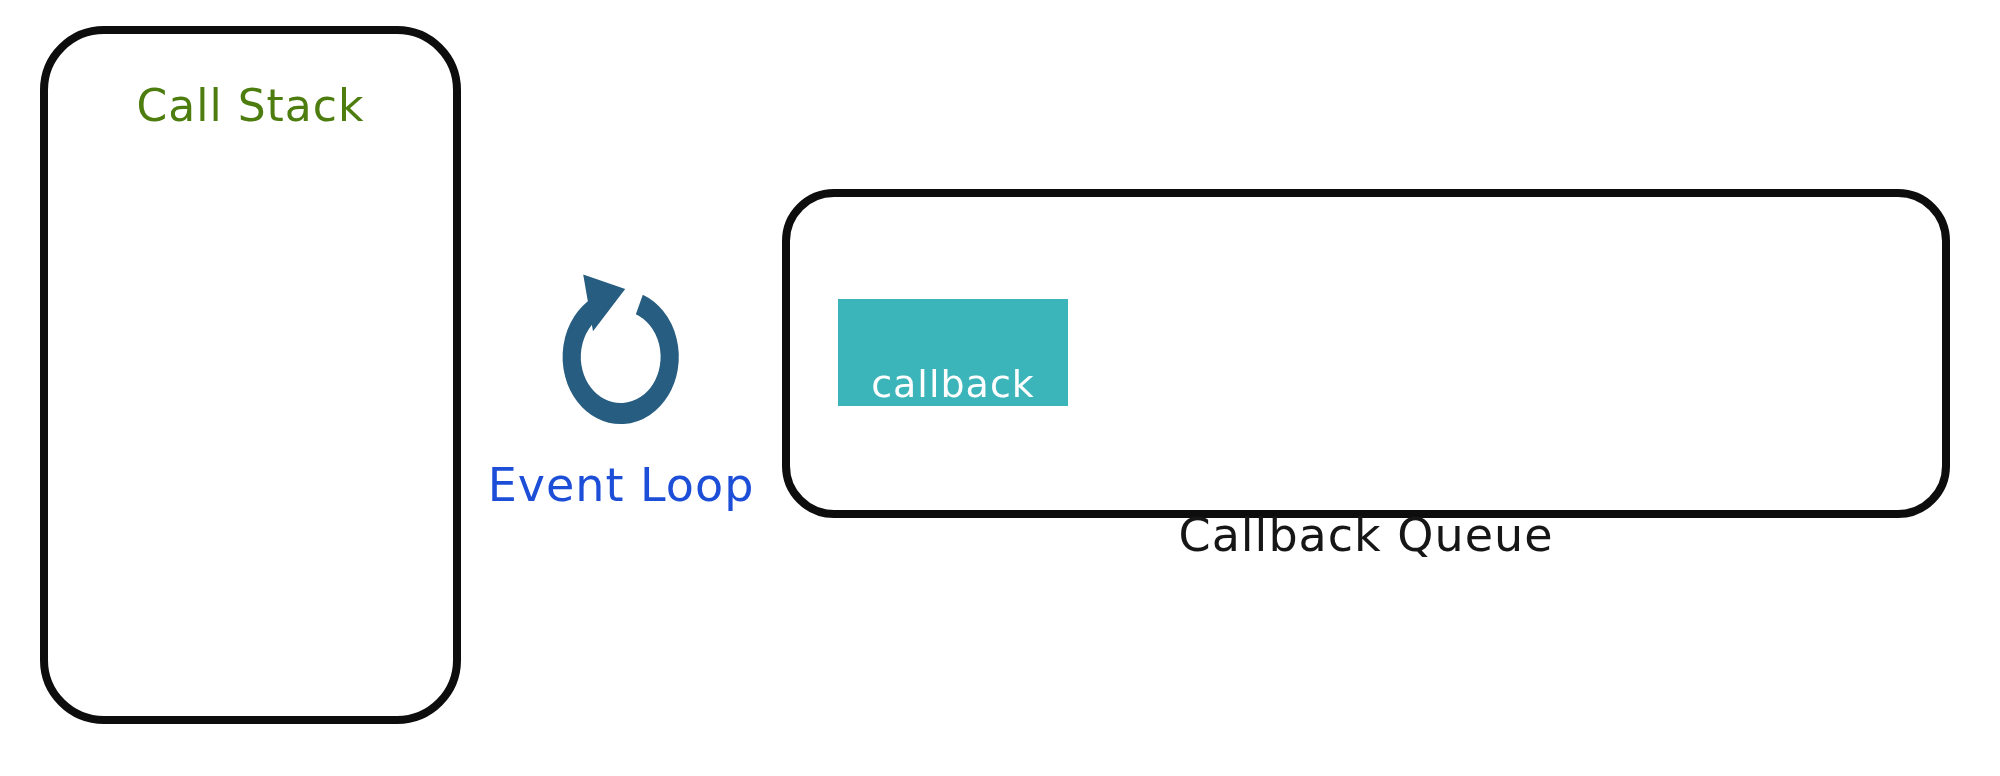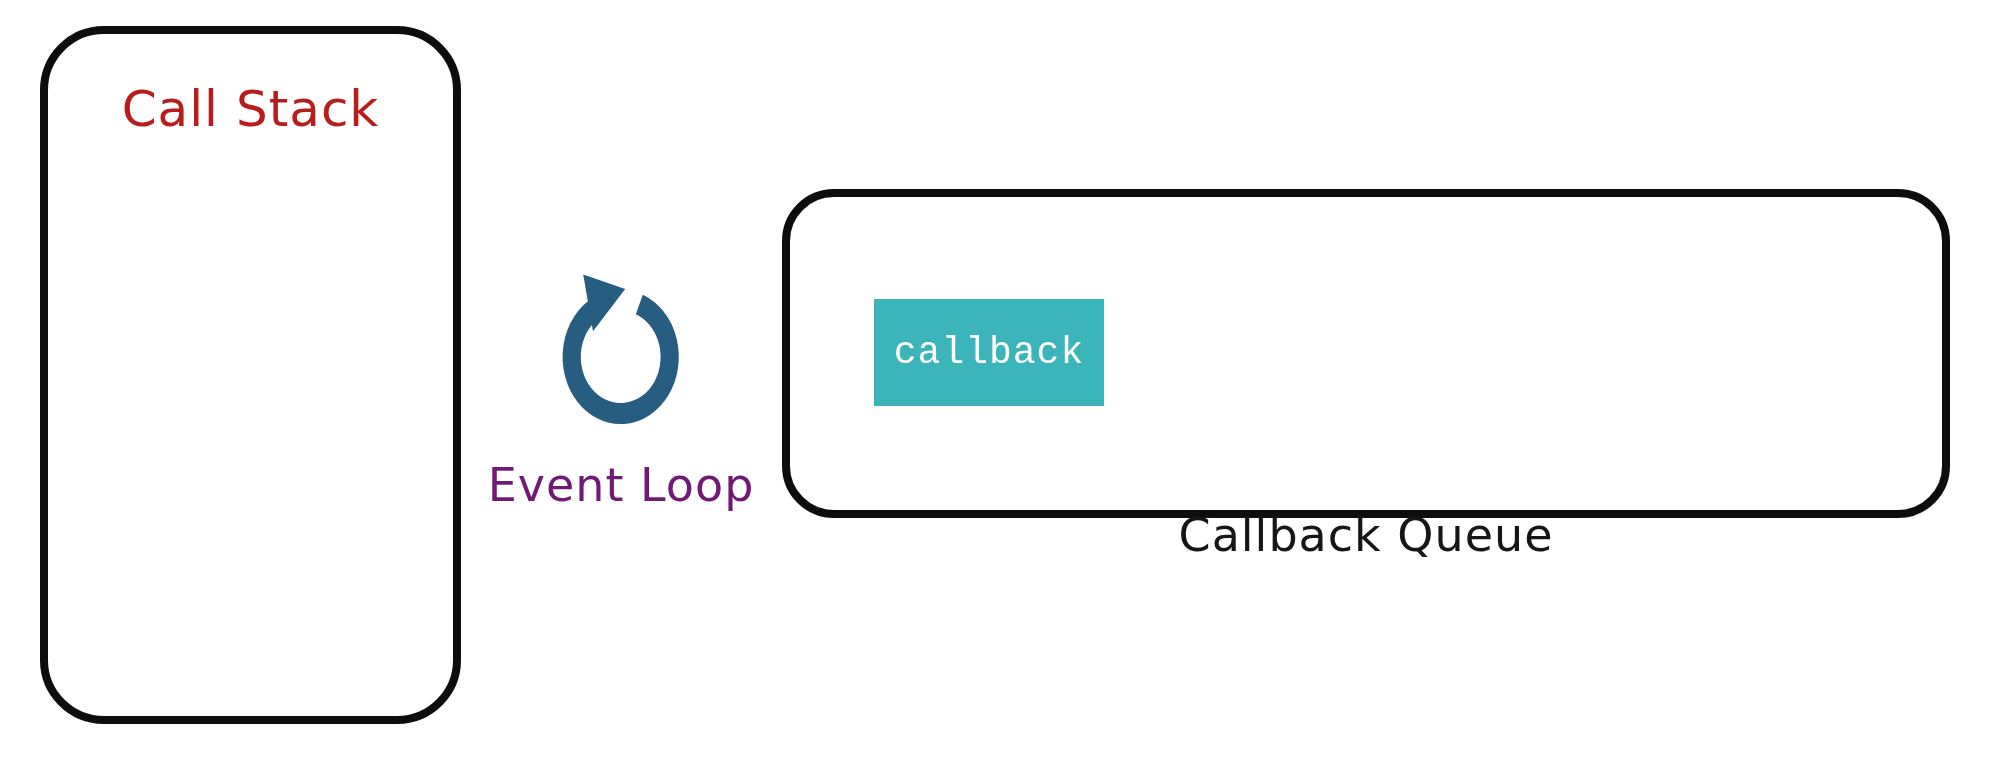--- a/index.html
+++ b/index.html
@@ -30,41 +30,40 @@
     width: 421px;
     height: 698px;
     border-radius: 64px;
   }
   .call-stack-label {
     position: absolute;
     left: 0;
     top: 46px;
     width: 100%;
     text-align: center;
-    font-size: 50px;
+    font-size: 44px;
     letter-spacing: 1px;
-    color: #b91c1c;
+    color: #4d7c0f;
   }
   .callback-queue-box {
     left: 782px;
     top: 189px;
     width: 1168px;
     height: 329px;
     border-radius: 52px;
   }
   .callback-chip {
     position: absolute;
-    left: 874px;
+    left: 838px;
     top: 299px;
     width: 230px;
     height: 107px;
     display: flex;
-    align-items: center;
+    align-items: flex-end;
     justify-content: center;
-    font-family: Liberation Mono, monospace;
   }
   .callback-chip-label {
     font-size: 38px;
     color: #ffffff;
     letter-spacing: 1px;
   }
   .callback-queue-label {
     position: absolute;
     left: 1165px;
     top: 508px;
@@ -82,21 +81,21 @@
     height: 162px;
   }
   .event-loop-label {
     position: absolute;
     left: 471px;
     top: 458px;
     width: 300px;
     text-align: center;
     font-size: 46px;
     letter-spacing: 1px;
-    color: #701a75;
+    color: #1d4ed8;
   }
 </style>
 </head>
 <body>
 
 <div class="canvas">
 
   <div class="box call-stack-box">
     <div class="call-stack-label">Call Stack</div>
   </div>

